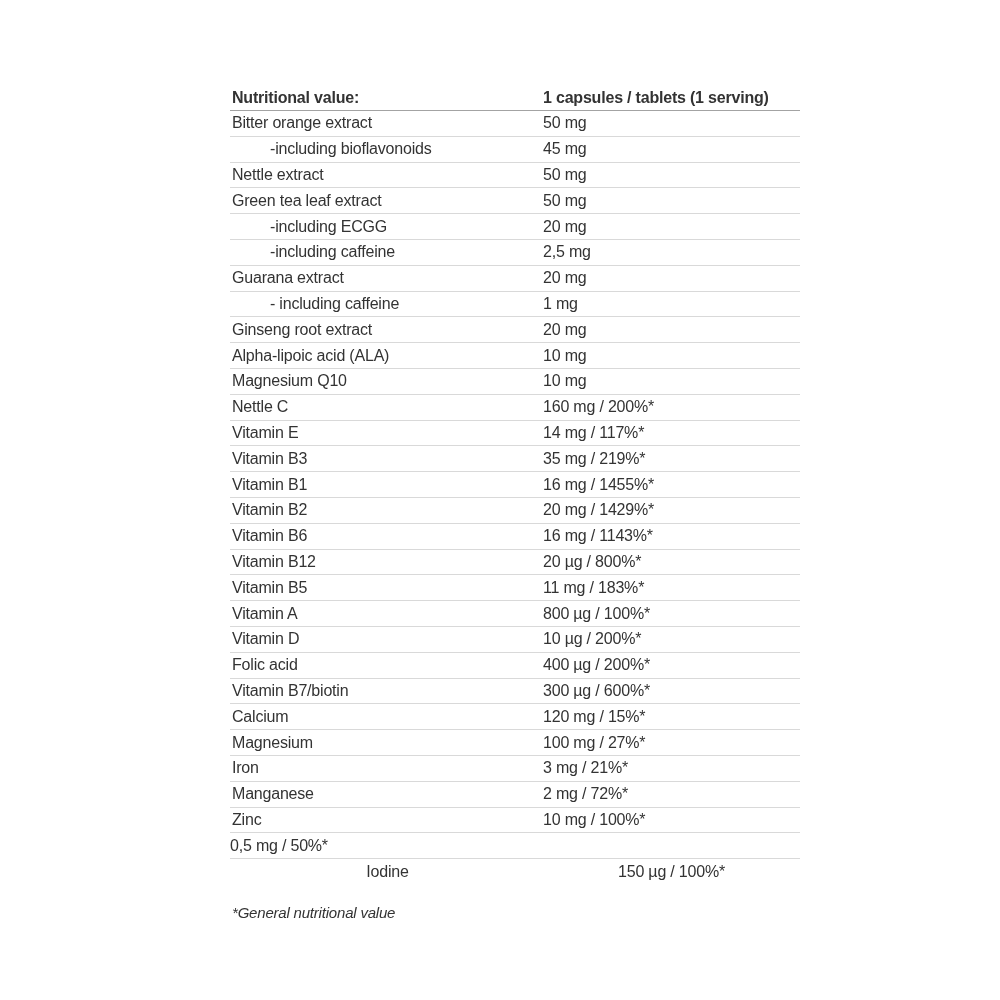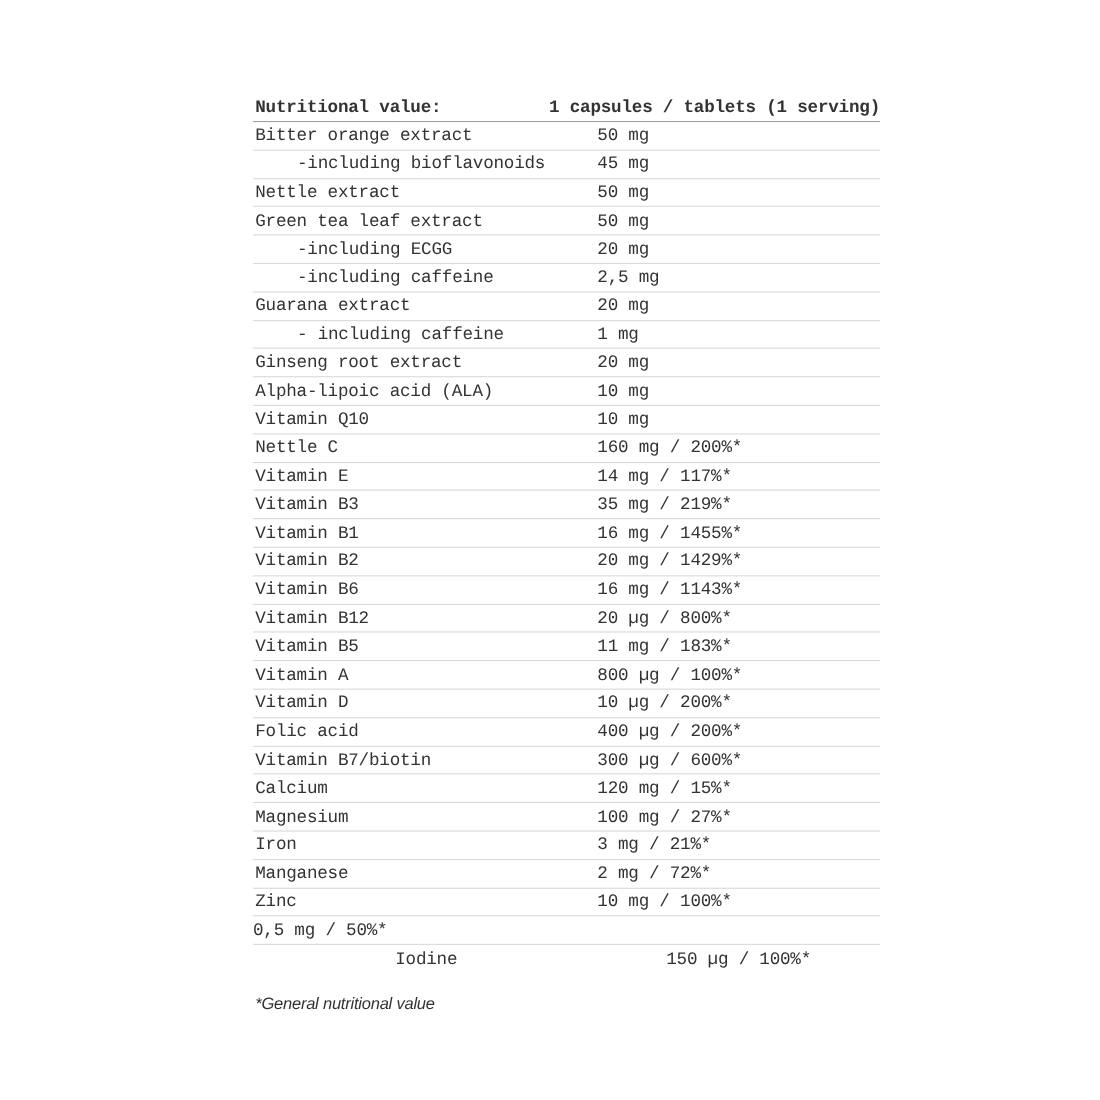--- a/index.html
+++ b/index.html
@@ -10,21 +10,21 @@
   }
   html,body{margin:0;padding:0;background:var(--bg);}
   body{
     width:1000px;height:1000px;overflow:hidden;
     font-family:"Liberation Sans", sans-serif;
     color:var(--text-color);
   }
   .page{position:relative;width:1000px;height:1000px;background:var(--bg);}
   .table{
     position:absolute;left:230px;top:85px;width:570px;
-    font-size:16px;letter-spacing:-0.2px;font-family:Liberation Mono, monospace;
+    font-size:16px;letter-spacing:-0.2px;
   }
   .row{
     display:flex;align-items:center;height:25.8px;box-sizing:border-box;
     border-bottom:1px solid var(--row-border);
   }
   .row.header{
     font-weight:bold;height:26px;
     border-bottom:1px solid var(--header-border);
   }
   #rows .row:last-child{border-bottom:none;text-align:center;}
@@ -91,21 +91,21 @@
     <div class="cell name">Ginseng root extract</div>
     <div class="cell value">20 mg</div>
   </div>
 
   <div class="row">
     <div class="cell name">Alpha-lipoic acid (ALA)</div>
     <div class="cell value">10 mg</div>
   </div>
 
   <div class="row">
-    <div class="cell name">Vitamin Q10</div>
+    <div class="cell name">Magnesium Q10</div>
     <div class="cell value">10 mg</div>
   </div>
 
   <div class="row">
     <div class="cell name">Nettle C</div>
     <div class="cell value">160 mg / 200%*</div>
   </div>
 
   <div class="row">
     <div class="cell name">Vitamin E</div>

